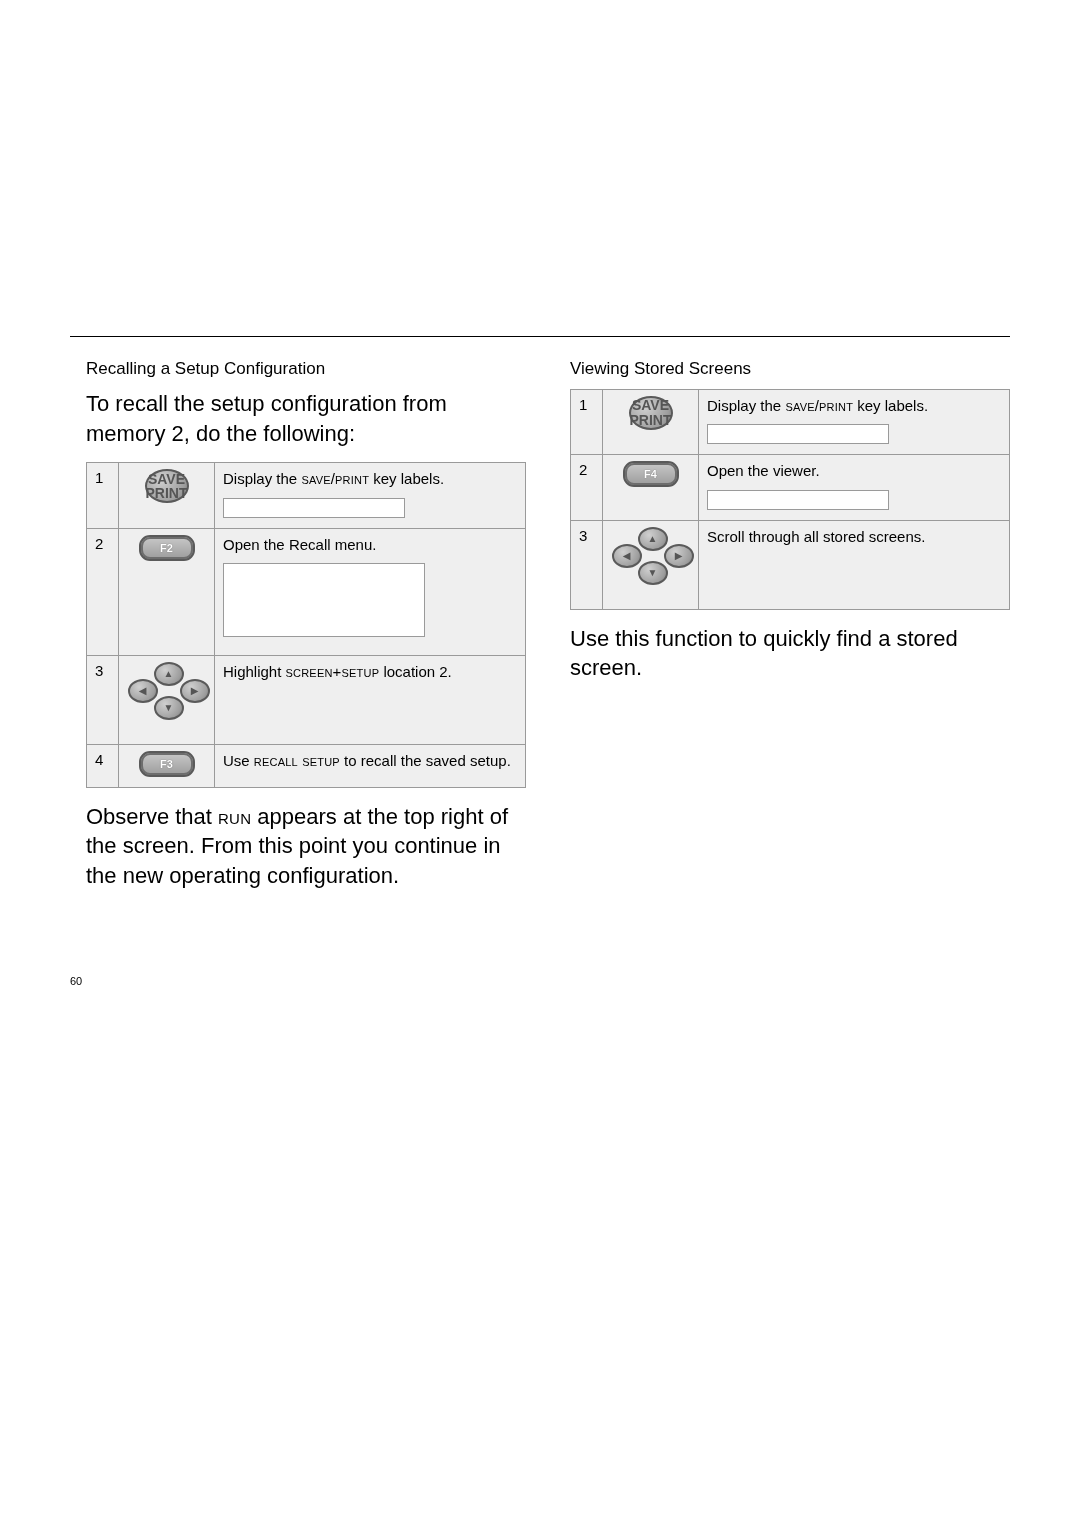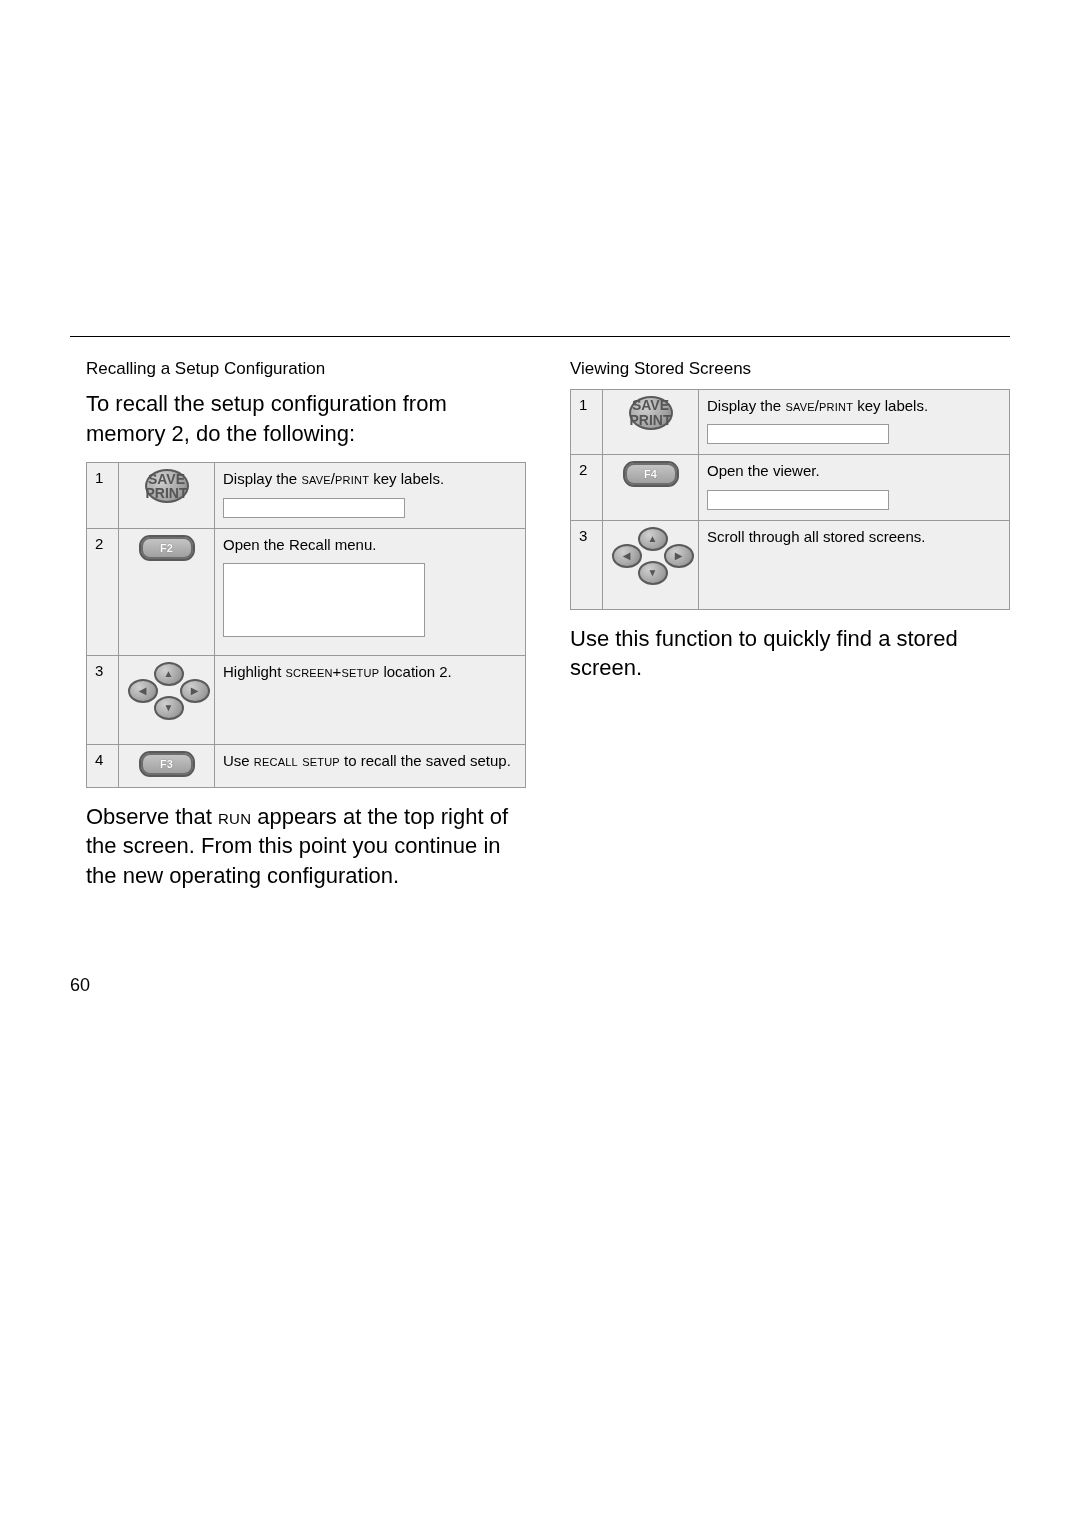--- a/index.html
+++ b/index.html
@@ -146,21 +146,21 @@
   }
   .viewer-box {
     margin-top: 8px;
     width: 180px;
     height: 18px;
     background: #fff;
     border: 1px solid #9a9a9a;
   }
   .footer {
     margin-top: 70px;
-    font-size: 18px;
+    font-size: 11px;
   }
 </style>
 </head>
 <body>
 
 <div class="page">
 
   <hr class="rule">
 
   <div class="columns">

